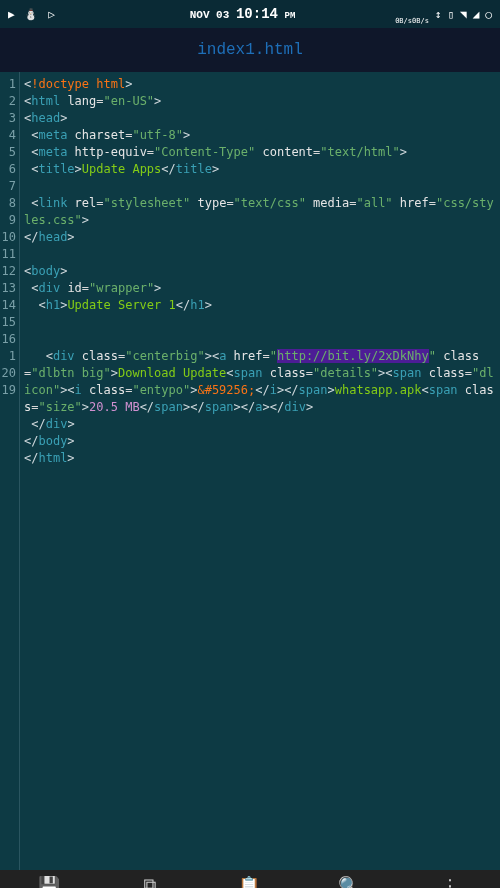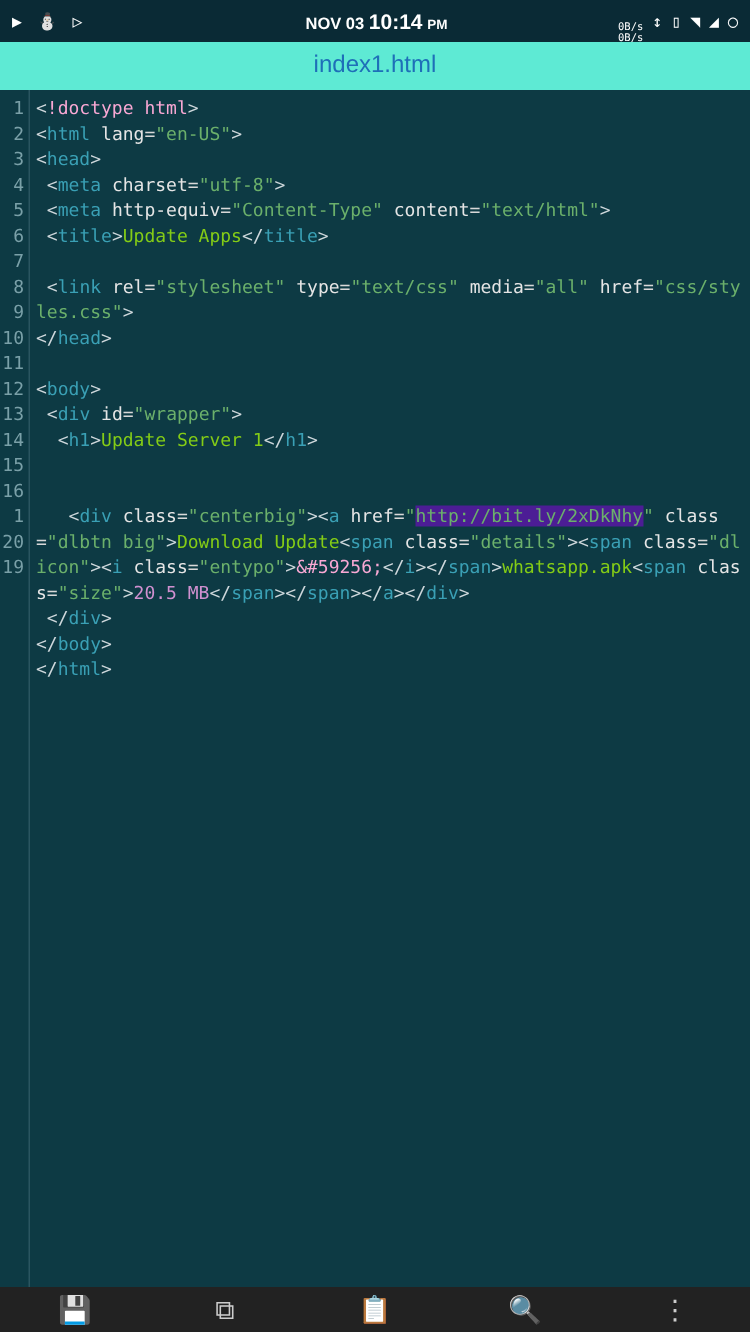--- a/index.html
+++ b/index.html
@@ -1,27 +1,27 @@
 <!DOCTYPE html>
 <html><head>
 <meta charset="utf-8">
 <style>
 *{margin:0;padding:0;box-sizing:border-box;}
 html,body{width:500px;height:888px;overflow:hidden;font-family:monospace;}
 .statusbar{background:#0a2a35;height:28px;display:flex;align-items:center;justify-content:space-between;color:#fff;font-size:11px;padding:0 8px;}
 .statusbar .left{display:flex;gap:10px;align-items:center;}
-.statusbar .center{font-family:Liberation Sans, sans-serif;font-weight:bold;margin-left:35px;}
+.statusbar .center{font-family:Liberation Mono, monospace;font-weight:bold;margin-left:35px;}
 .statusbar .right{display:flex;gap:6px;align-items:center;}
-.statusbar .speed{display:flex;flex-direction:column;font-size:7px;line-height:1;text-align:right;margin-top:15px;}
-.titlebar{background:#5eead4;height:32px;display:flex;align-items:center;justify-content:center;color:#1e6fb8;font-family:Liberation Sans, sans-serif;font-size:16px;}
+.statusbar .speed{display:flex;flex-direction:row;font-size:7px;line-height:1;text-align:right;margin-top:15px;}
+.titlebar{background:#0f172a;height:44px;display:flex;align-items:center;justify-content:center;color:#1e6fb8;font-family:Liberation Mono, monospace;font-size:16px;}
 .editor{background:#0d3a44;height:798px;display:flex;position:relative;}
 .gutter{background:#0d3a44;border-right:1px solid #2a5560;width:20px;flex-shrink:0;text-align:right;color:#7aa0a8;font-size:12px;padding-top:4px;}
 .gutter div{height:17px;line-height:17px;padding-right:3px;}
 .code{flex:1;font-size:12px;line-height:17px;color:#cfd8dc;white-space:pre-wrap;word-break:break-all;padding:4px 2px 0 4px;}
-.t-red{color:#f9a8d4;}
+.t-red{color:#f97316;}
 .t-punc{color:#cfd8dc;}
 .t-tag{color:#3aa0b5;}
 .t-attr{color:#e5e5e5;}
 .t-eq{color:#d8d8d8;}
 .t-str{color:#6bb06b;}
 .t-text{color:#84cc16;text-align:center;}
 .t-num{color:#d090d0;}
 .sel{background:#4c1d95;}
 .bottombar{background:#222;height:30px;display:flex;align-items:center;justify-content:space-around;}
 .bottombar .btn{color:#ccc;font-size:18px;flex:1;text-align:center;}

